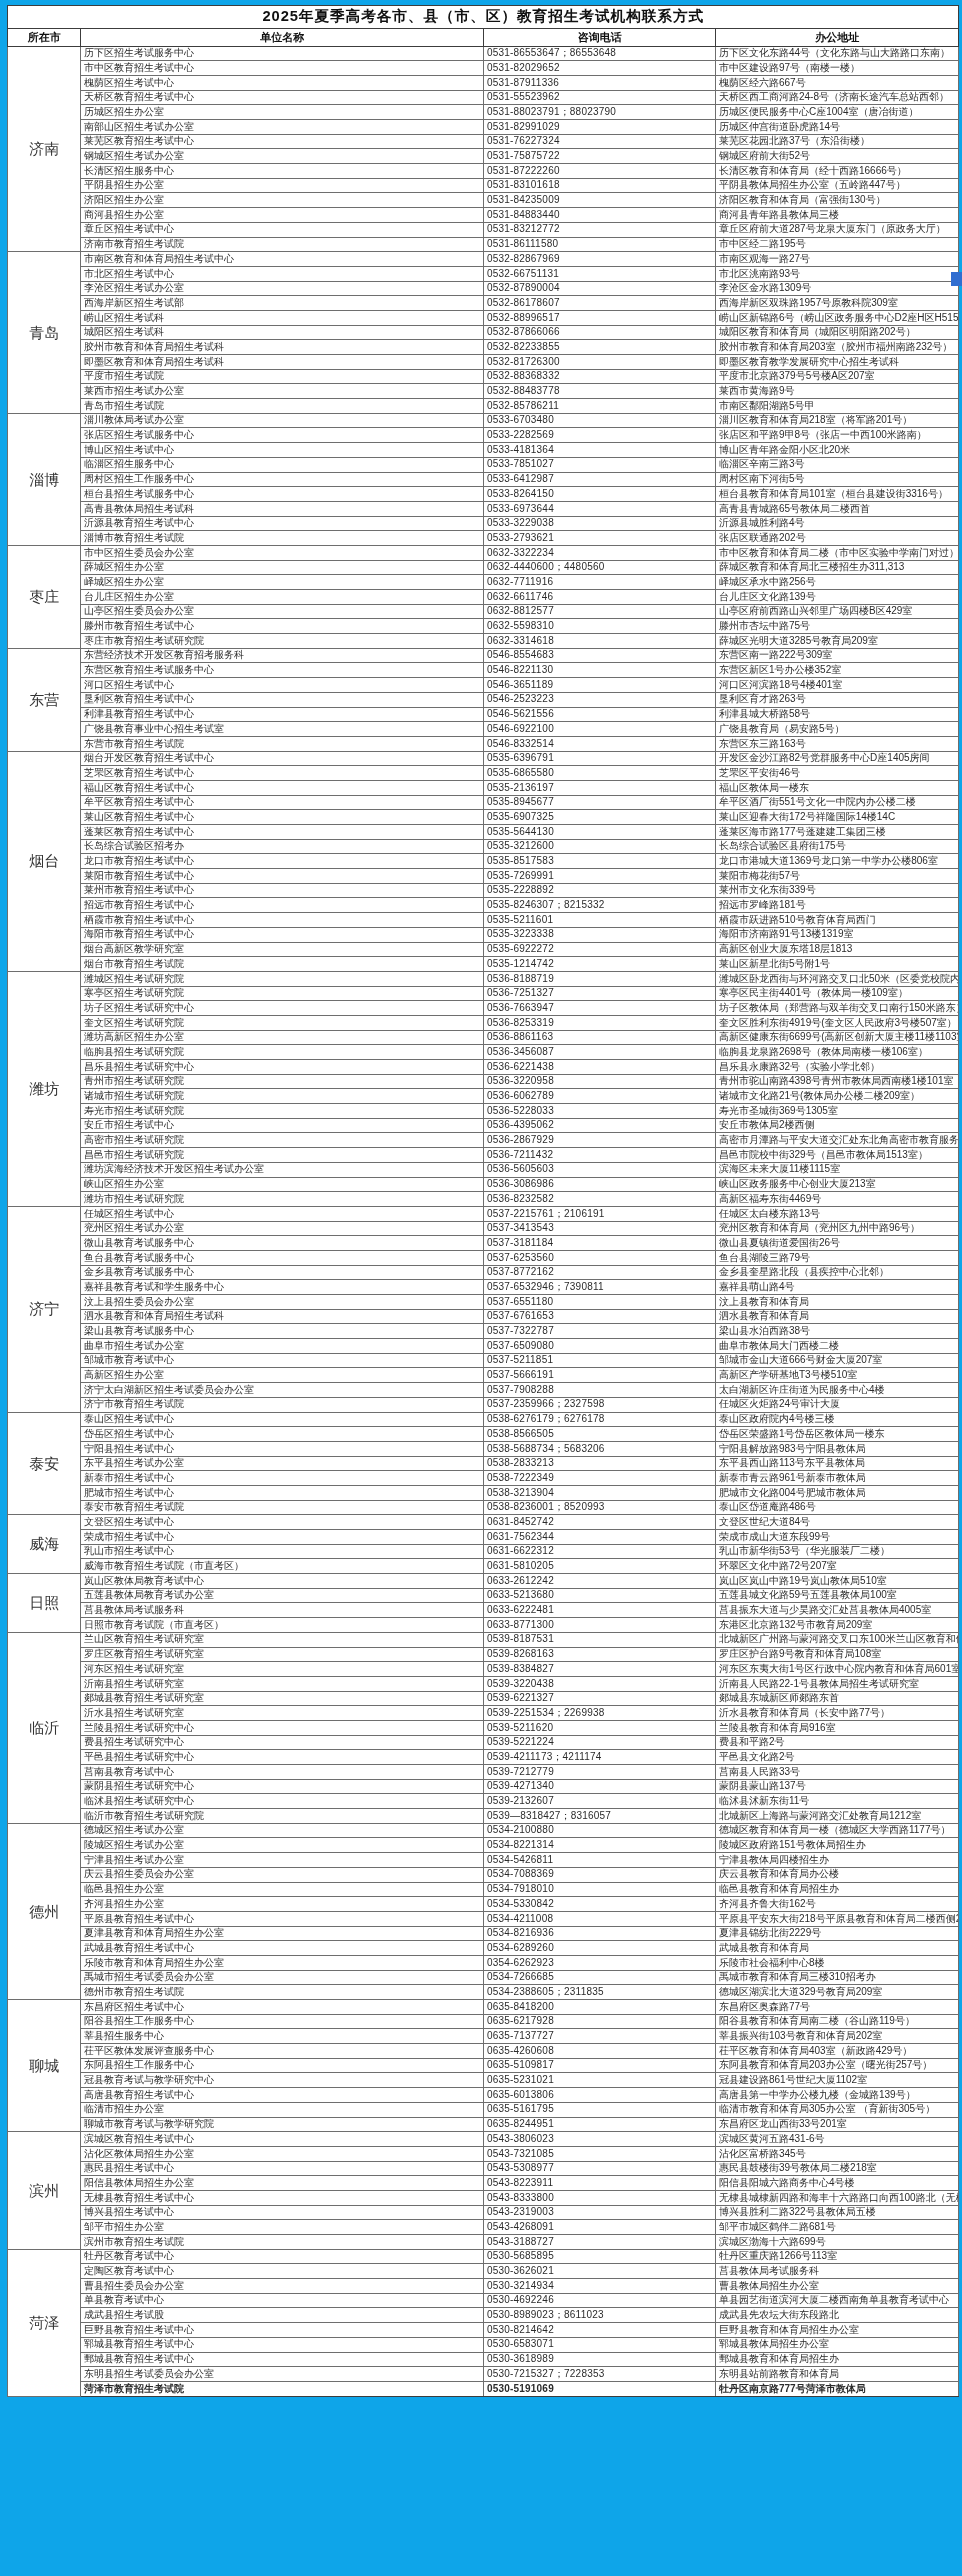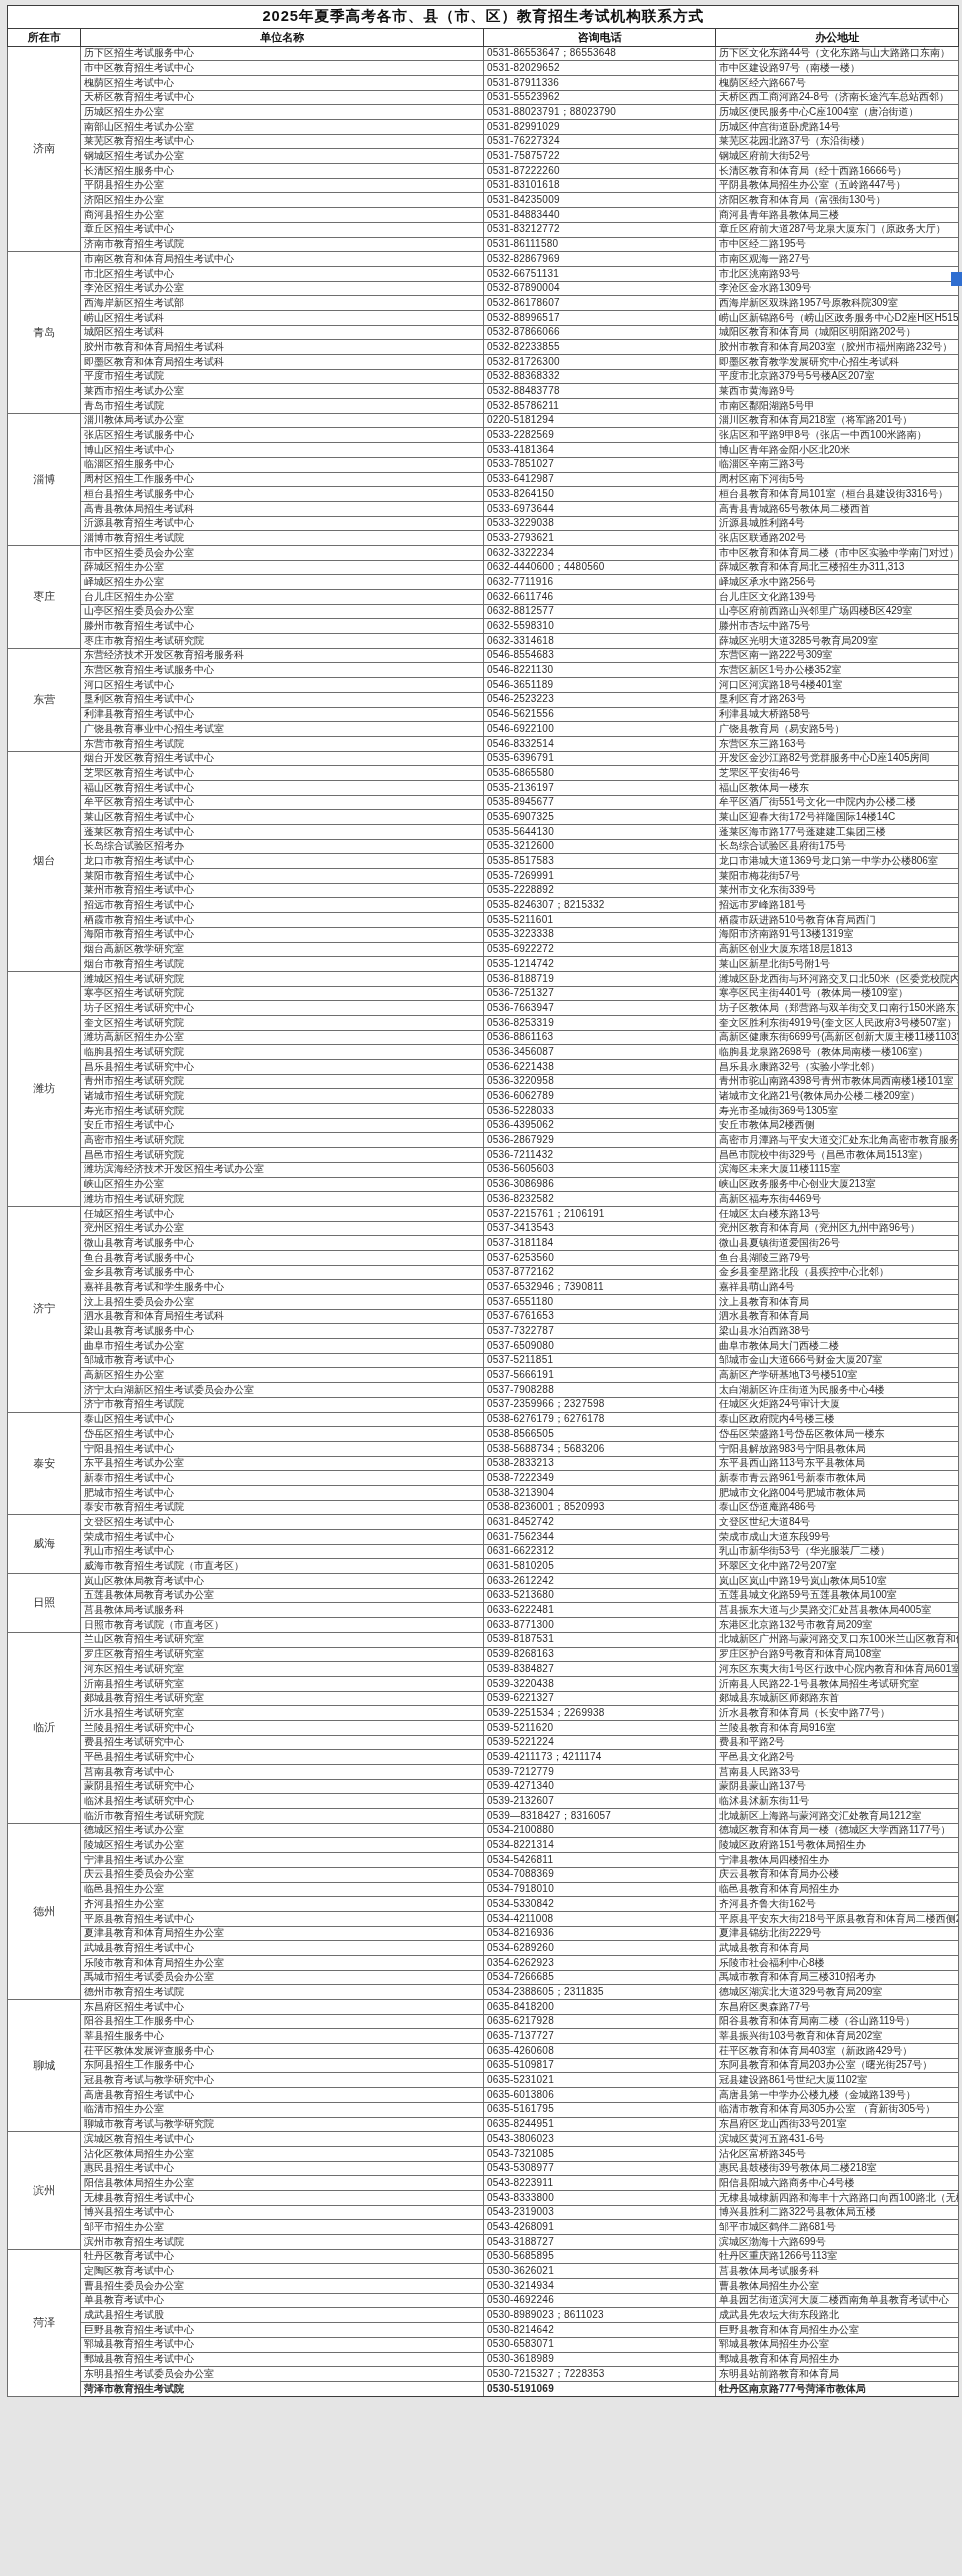--- a/index.html
+++ b/index.html
@@ -1,32 +1,32 @@
 <!DOCTYPE html>
 <html style="font-size:14.7px"><head>
 <meta charset="utf-8">
 <style>
   html,body { margin:0; padding:0; background:#fcfcfc; }
   body { font-family:"Liberation Sans","DejaVu Sans",sans-serif; color:#222; }
-  .page { position:relative; width:963px; height:2576px; background:#e5e5e5; overflow:hidden; }
+  .page { position:relative; width:963px; height:2576px; background:#0ea5e9; overflow:hidden; }
   table { border-collapse:collapse; table-layout:fixed; margin:4.6px 4.6px 0 7.3px; width:951px; }
   th, td { box-sizing:border-box; }
   th.title-cell {
     border:1.8px solid #3c3c3c; font-size:14.7px; font-weight:bold; color:#111;
     height:23px; text-align:center; letter-spacing:0.9px; background:#fff;
   }
   tr.cols th {
     border:0.9px solid #3c3c3c; border-bottom:1.4px solid #3c3c3c;
     font-size:11px; font-weight:bold; height:15.6px; background:#fff; color:#111;margin-top:40px;
   }
   td {
     border:0.9px solid #6e6e6e; font-size:10px; height:14.7px; line-height:1.05;
     padding:0 2.7px; white-space:nowrap; overflow:hidden; background:#fff; color:#2b2b2b;
   }
-  td.city-cell { text-align:center; font-size:11px; color:#333; }
+  td.city-cell { text-align:center; font-size:15px; color:#333; }
   tr.group-start td { border-top:1.4px solid #3c3c3c; }
   tbody tr:last-child td { border-bottom:1.8px solid #3c3c3c;font-weight:bold; }
   td.phone-cell { letter-spacing:0.2px; }
   .sel-marker { position:absolute; width:12px; height:13.7px; right:0; top:272px; }
 </style>
 </head>
 <body>
 
 <div class="page">
   <table>
@@ -171,21 +171,21 @@
           <td class="address-cell">莱西市黄海路9号</td>
         </tr>
         <tr>
           <td class="unit-cell">青岛市招生考试院</td>
           <td class="phone-cell">0532-85786211</td>
           <td class="address-cell">市南区鄱阳湖路5号甲</td>
         </tr>
         <tr class="group-start">
           <td class="city-cell" rowspan="9">淄博</td>
           <td class="unit-cell">淄川教体局考试办公室</td>
-          <td class="phone-cell">0220-5181294</td>
+          <td class="phone-cell">0533-6703480</td>
           <td class="address-cell">淄川区教育和体育局218室（将军路201号）</td>
         </tr>
         <tr>
           <td class="unit-cell">张店区招生考试服务中心</td>
           <td class="phone-cell">0533-2282569</td>
           <td class="address-cell">张店区和平路9甲8号（张店一中西100米路南）</td>
         </tr>
         <tr>
           <td class="unit-cell">博山区招生考试中心</td>
           <td class="phone-cell">0533-4181364</td>

